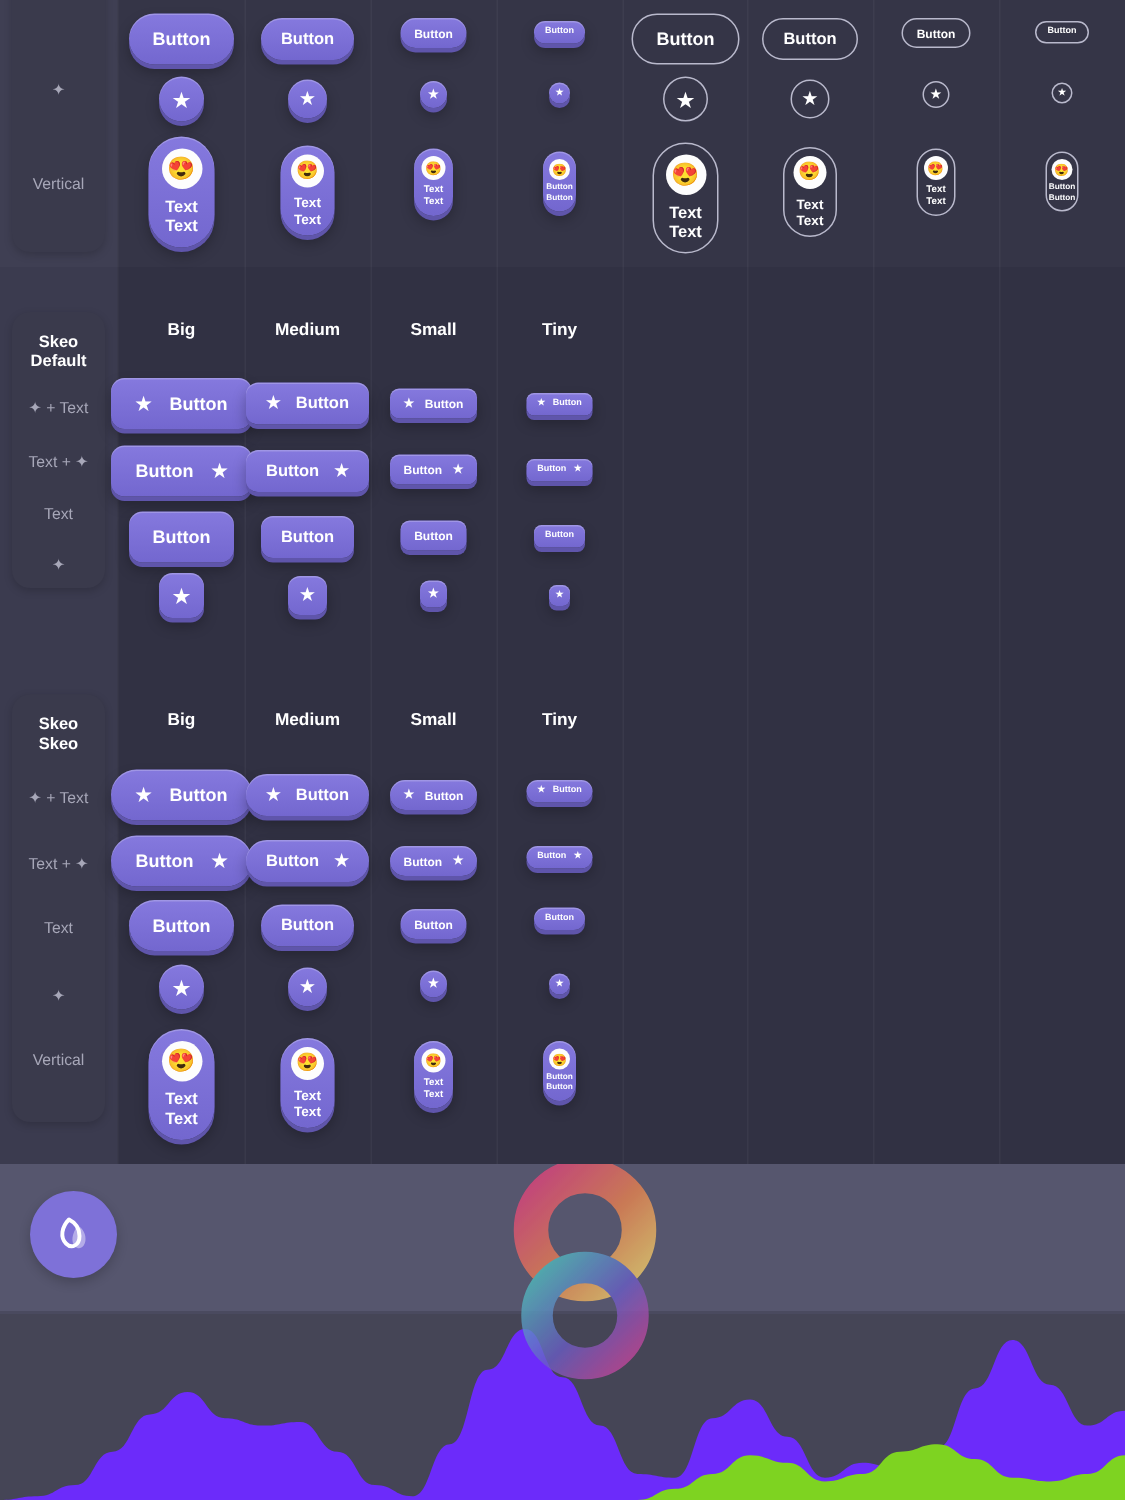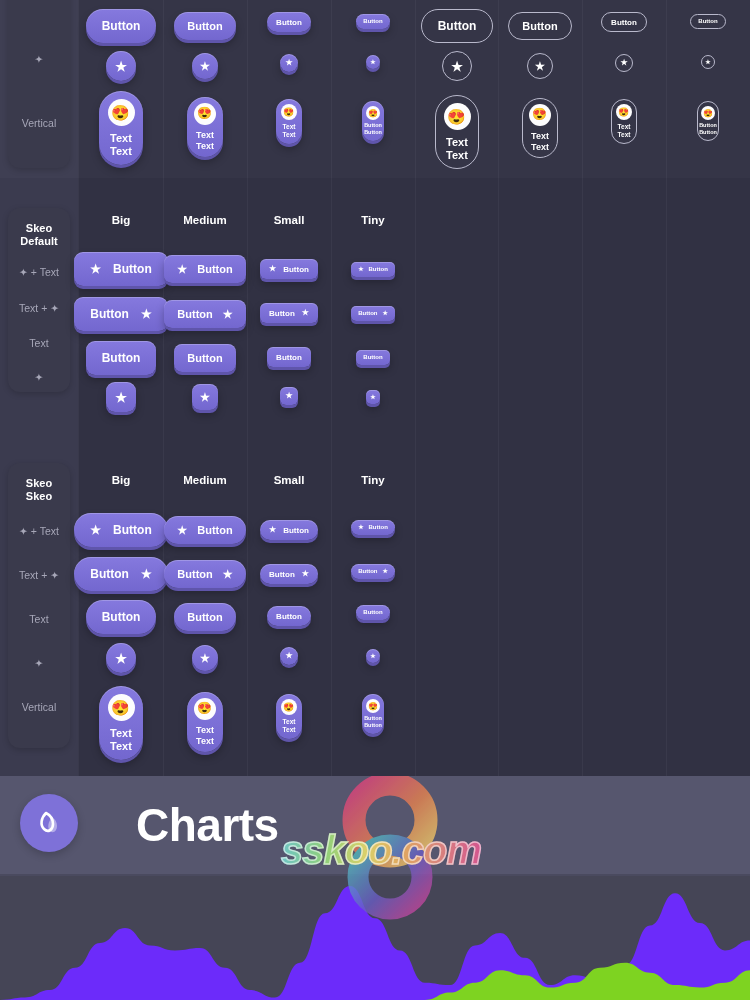--- a/index.html
+++ b/index.html
@@ -603,21 +603,20 @@
   <div class="charts">
     <div class="charts-head"></div>
 
     <div class="charts-logo">
       <svg width="34" height="34" viewBox="0 0 34 34" aria-hidden="true">
         <path d="M14 7 C9 12, 8 19, 12 23 C16 27, 21 24, 21 18 C21 13, 18 9, 14 7 Z" fill="none" stroke="#ffffff" stroke-width="2.6" stroke-linejoin="round"></path>
         <path d="M20 11 C16 16, 15 22, 18 25 C21 28, 25 25, 25 20 C25 16, 23 13, 20 11 Z" fill="rgba(255,255,255,0.42)"></path>
       </svg>
     </div>
 
-    <div class="charts-title">Charts</div>
 
     <div class="charts-sep"></div>
 
     <div class="charts-body">
       <svg class="chart-svg" viewBox="0 0 750 124" preserveAspectRatio="none">
         <path id="series-purple" fill="#6c2bfa" d="M 0 124 L 0 124 C 12.5 124 12.5 121.52 25 121.52 C 37.5 121.52 37.5 114.08 50 114.08 C 62.5 114.08 62.5 91.75999999999999 75 91.75999999999999 C 87.5 91.75999999999999 87.5 66.96000000000001 100 66.96000000000001 C 112.5 66.96000000000001 112.5 52.08 125 52.08 C 137.5 52.08 137.5 69.44 150 69.44 C 162.5 69.44 162.5 74.4 175 74.4 C 187.5 74.4 187.5 71.92 200 71.92 C 212.5 71.92 212.5 91.75999999999999 225 91.75999999999999 C 237.5 91.75999999999999 237.5 114.08 250 114.08 C 262.5 114.08 262.5 121.52 275 121.52 C 287.5 121.52 287.5 86.80000000000001 300 86.80000000000001 C 312.5 86.80000000000001 312.5 37.2 325 37.2 C 337.5 37.2 337.5 9.920000000000002 350 9.920000000000002 C 362.5 9.920000000000002 362.5 42.16 375 42.16 C 387.5 42.16 387.5 74.4 400 74.4 C 412.5 74.4 412.5 106.64 425 106.64 C 437.5 106.64 437.5 109.12 450 109.12 C 462.5 109.12 462.5 69.44 475 69.44 C 487.5 69.44 487.5 57.03999999999999 500 57.03999999999999 C 512.5 57.03999999999999 512.5 81.84 525 81.84 C 537.5 81.84 537.5 109.12 550 109.12 C 562.5 109.12 562.5 99.2 575 99.2 C 587.5 99.2 587.5 104.16 600 104.16 C 612.5 104.16 612.5 89.28 625 89.28 C 637.5 89.28 637.5 49.60000000000001 650 49.60000000000001 C 662.5 49.60000000000001 662.5 17.36 675 17.36 C 687.5 17.36 687.5 47.120000000000005 700 47.120000000000005 C 712.5 47.120000000000005 712.5 74.4 725 74.4 C 737.5 74.4 737.5 64.48 750 64.48 L 750 124 Z"></path>
         <path id="series-green" fill="#7ed321" d="M 0 124 L 0 124 C 12.5 124 12.5 124 25 124 C 37.5 124 37.5 124 50 124 C 62.5 124 62.5 124 75 124 C 87.5 124 87.5 124 100 124 C 112.5 124 112.5 124 125 124 C 137.5 124 137.5 124 150 124 C 162.5 124 162.5 124 175 124 C 187.5 124 187.5 124 200 124 C 212.5 124 212.5 124 225 124 C 237.5 124 237.5 124 250 124 C 262.5 124 262.5 124 275 124 C 287.5 124 287.5 124 300 124 C 312.5 124 312.5 124 325 124 C 337.5 124 337.5 124 350 124 C 362.5 124 362.5 124 375 124 C 387.5 124 387.5 124 400 124 C 412.5 124 412.5 124 425 124 C 437.5 124 437.5 116.56 450 116.56 C 462.5 116.56 462.5 106.64 475 106.64 C 487.5 106.64 487.5 94.24000000000001 500 94.24000000000001 C 512.5 94.24000000000001 512.5 99.2 525 99.2 C 537.5 99.2 537.5 111.6 550 111.6 C 562.5 111.6 562.5 106.64 575 106.64 C 587.5 106.64 587.5 91.75999999999999 600 91.75999999999999 C 612.5 91.75999999999999 612.5 86.80000000000001 625 86.80000000000001 C 637.5 86.80000000000001 637.5 96.72 650 96.72 C 662.5 96.72 662.5 109.12 675 109.12 C 687.5 109.12 687.5 111.6 700 111.6 C 712.5 111.6 712.5 106.64 725 106.64 C 737.5 106.64 737.5 94.24000000000001 750 94.24000000000001 L 750 124 Z"></path>
       </svg>
     </div>
 
@@ -634,15 +633,14 @@
           <stop offset="100%" stop-color="#c9459a"></stop>
         </linearGradient>
       </defs>
       <g opacity="0.85">
         <circle cx="65" cy="44" r="36" fill="none" stroke="url(#wgA)" stroke-width="23"></circle>
         <circle cx="65" cy="101" r="32" fill="none" stroke="url(#wgB)" stroke-width="21"></circle>
       </g>
     </svg>
   </div>
 
-  <div class="wm-text">sskoo.com</div>
 
 </div>
 
 </body></html>

